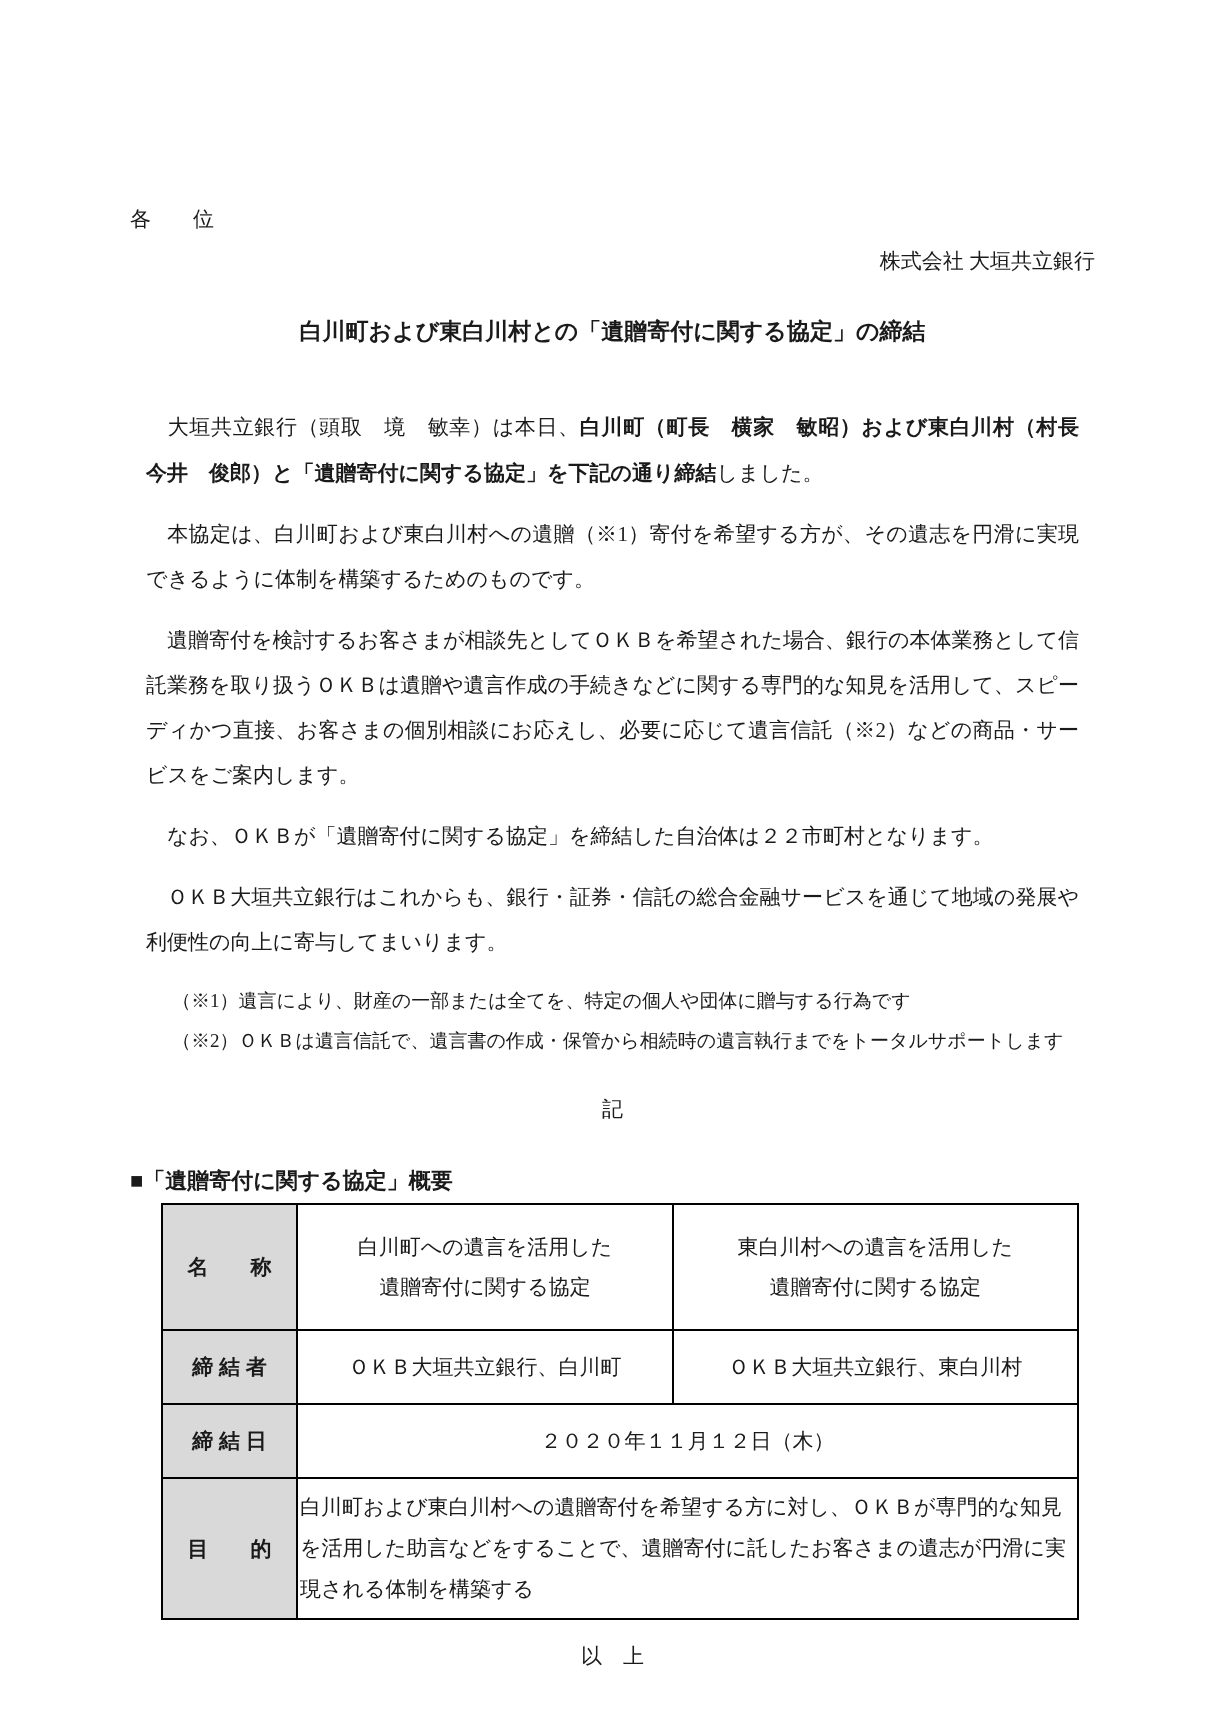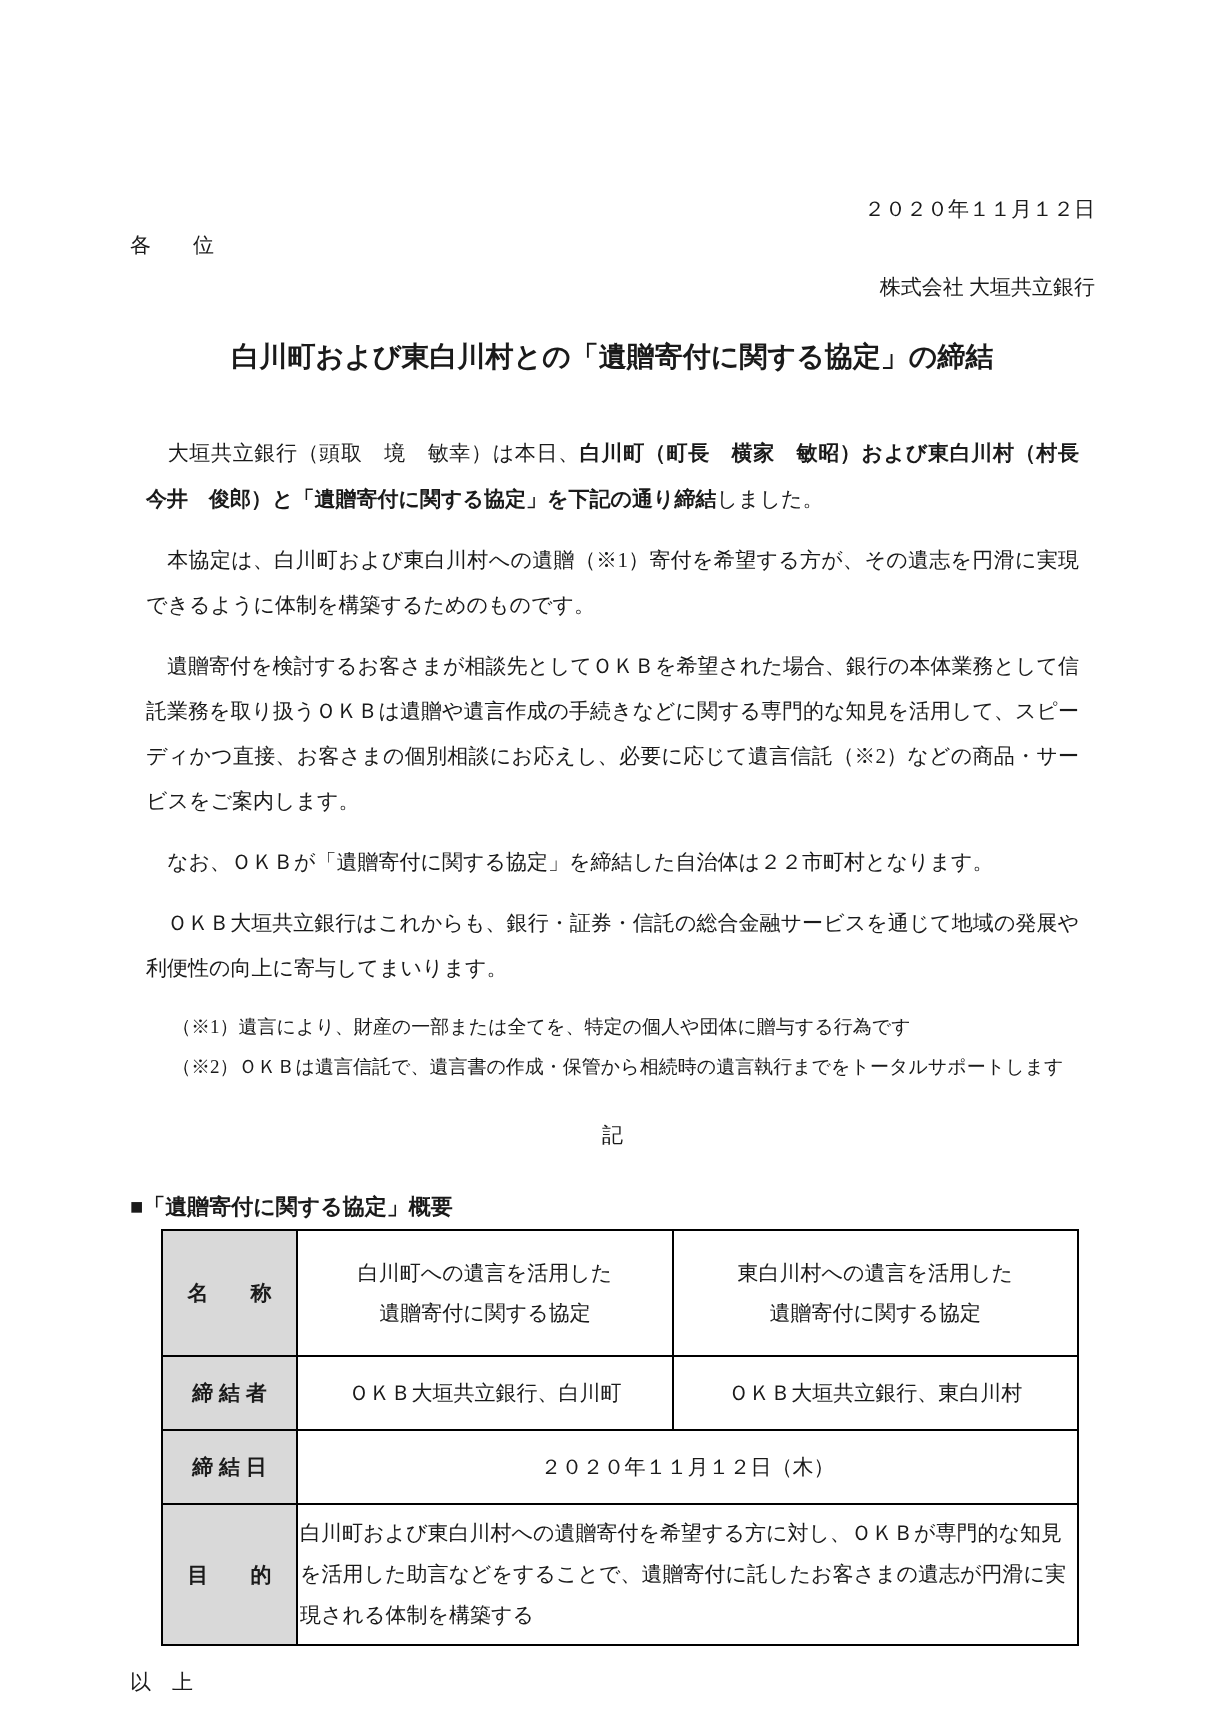--- a/index.html
+++ b/index.html
@@ -31,21 +31,21 @@
     margin-top: 16px;
     text-align: right;
     font-size: 21px;
     line-height: 26px;
   }
   .doc-title {
     margin-top: 42px;
     text-align: center;
     font-family: "Liberation Sans", "DejaVu Sans", sans-serif;
     font-weight: bold;
-    font-size: 28px;
+    font-size: 23px;
     line-height: 30px;
   }
   .body-block {
     margin-top: 58px;
     font-size: 21px;
     line-height: 45px;
     text-align: justify;
   }
   .body-block p { margin: 16px; }
   .body-block p.gap-before { margin-top: 15px; }
@@ -108,31 +108,30 @@
   tr.row-single td { height: 37px; }
   td.cell-left {
     text-align: left;
     vertical-align: middle;
     padding: 8px 2px;
     line-height: 41px;
     height: 128px;
   }
   .closing {
     margin-top: 22px;
-    text-align: left;
+    text-align: center;
     font-size: 21px;
     line-height: 28px;
   }
 </style>
 </head>
 <body>
 
 <div class="page">
 
-  <div class="date-line">２０２０年１１月１２日</div>
 
   <div class="recipient">各　　位</div>
 
   <div class="company-line">株式会社 大垣共立銀行</div>
 
   <h1 class="doc-title">白川町および東白川村との「遺贈寄付に関する協定」の締結</h1>
 
   <div class="body-block">
     <p><span>　大垣共立銀行（頭取　境　敏幸）は本日、</span><span class="emph">白川町（町長　横家　敏昭）および東白川村（村長　今井　俊郎）と「遺贈寄付に関する協定」を下記の通り締結</span><span>しました。</span></p>
     <p>　本協定は、白川町および東白川村への遺贈（※1）寄付を希望する方が、その遺志を円滑に実現できるように体制を構築するためのものです。</p>

